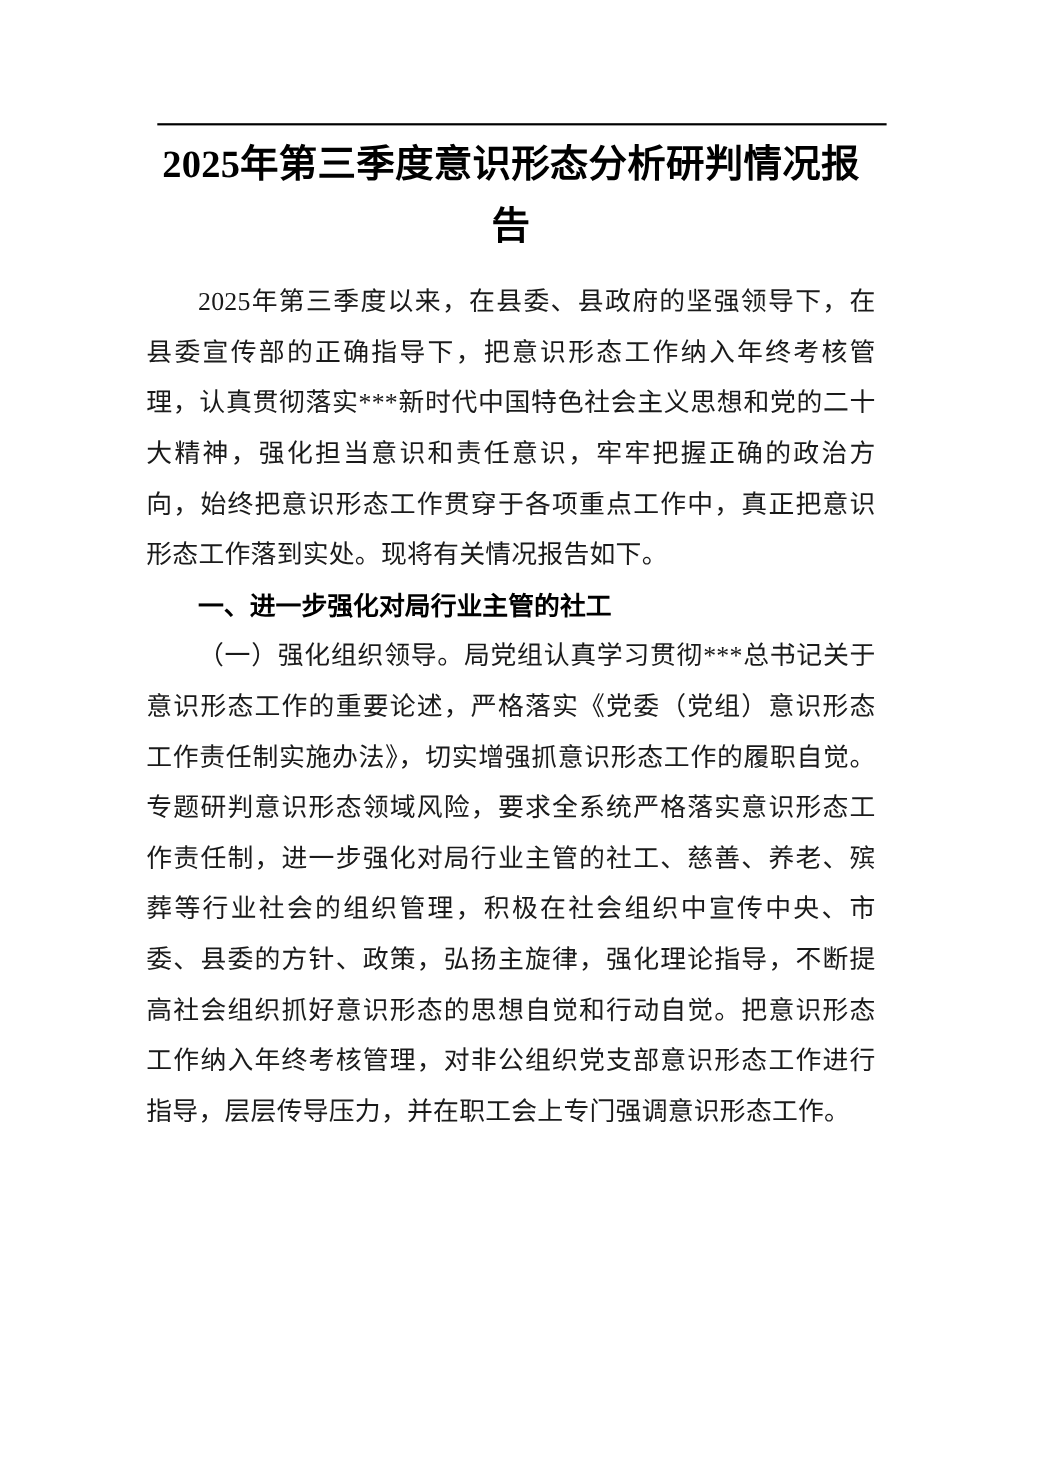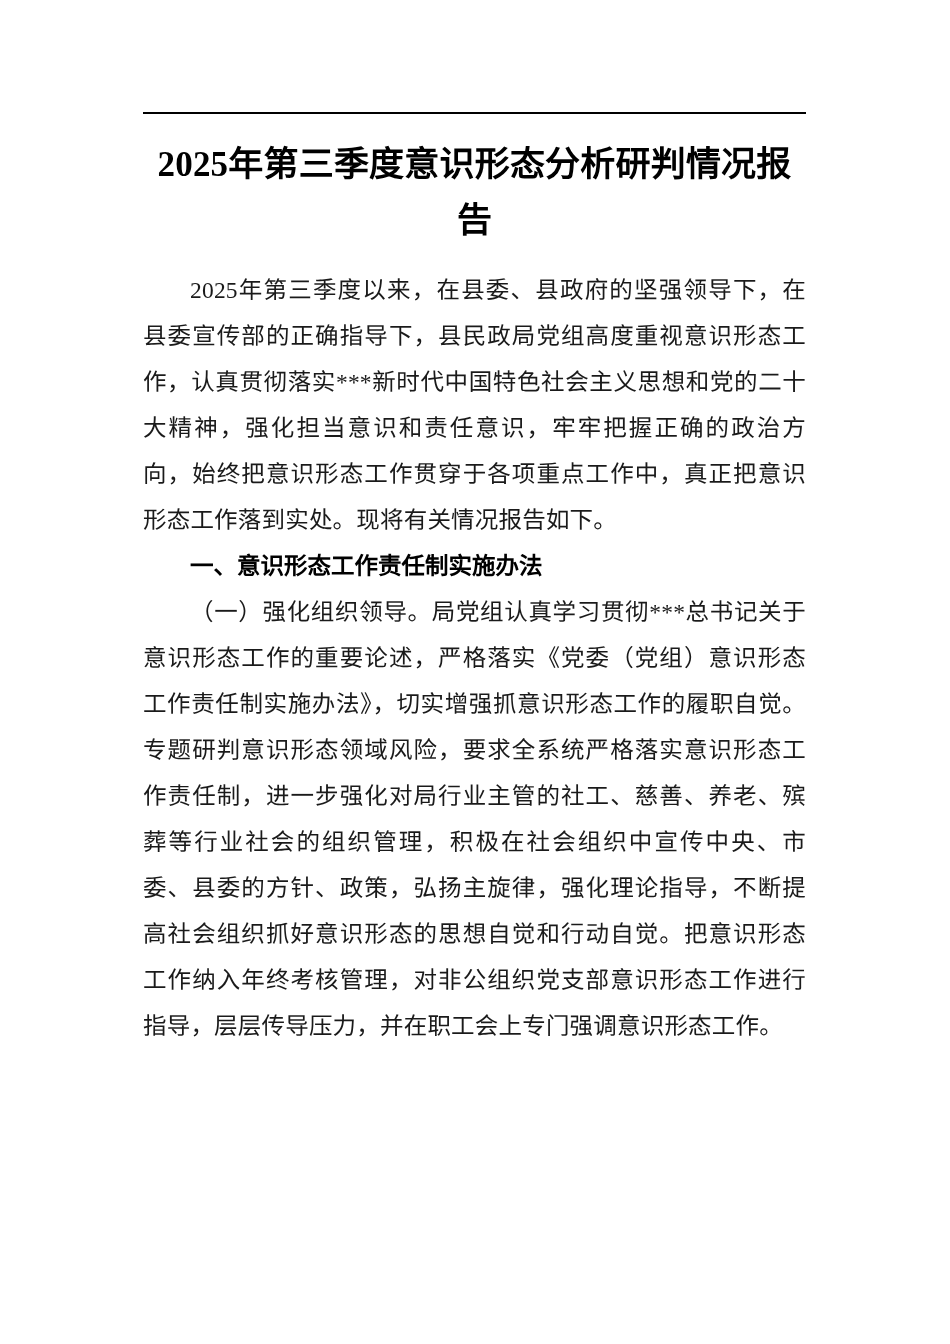--- a/index.html
+++ b/index.html
@@ -25,24 +25,23 @@
     left: 143px;
     top: 112px;
     width: 663px;
     height: 0;
     border-top: 2px solid #000000;
   }
 
   
   .doc-body {
     position: absolute;
-    left: 143px;
+    left: 133px;
     top: 122px;
     width: 663px;
-    margin-top: 15px;
   }
 
   
   .doc-title {
     font-family: "Liberation Serif", "DejaVu Serif", serif;
     font-weight: bold;
     font-size: 35px;
     line-height: 56px;
     color: #000000;
     text-align: center;
@@ -87,22 +86,22 @@
 <body>
 
 <div class="page">
 
   <div class="top-rule"></div>
 
   <div class="doc-body">
 
     <h1 class="doc-title">2025年第三季度意识形态分析研判情况报告</h1>
 
-    <p class="para">2025年第三季度以来，在县委、县政府的坚强领导下，在县委宣传部的正确指导下，县民政局党组高度重视意识形态工作，认真贯彻落实***新时代中国特色社会主义思想和党的二十大精神，强化担当意识和责任意识，牢牢把握正确的政治方向，始终把意识形态工作贯穿于各项重点工作中，真正把意识形态工作落到实处。现将有关情况报告如下。</p>
+    <p class="para">2025年第三季度以来，在县委、县政府的坚强领导下，在县委宣传部的正确指导下，把意识形态工作纳入年终考核管理，认真贯彻落实***新时代中国特色社会主义思想和党的二十大精神，强化担当意识和责任意识，牢牢把握正确的政治方向，始终把意识形态工作贯穿于各项重点工作中，真正把意识形态工作落到实处。现将有关情况报告如下。</p>
 
-    <h2 class="heading-1">一、意识形态工作责任制实施办法</h2>
+    <h2 class="heading-1">一、进一步强化对局行业主管的社工</h2>
 
     <p class="para">（一）强化组织领导。局党组认真学习贯彻***总书记关于意识形态工作的重要论述，严格落实《党委（党组）意识形态工作责任制实施办法》，切实增强抓意识形态工作的履职自觉。专题研判意识形态领域风险，要求全系统严格落实意识形态工作责任制，进一步强化对局行业主管的社工、慈善、养老、殡葬等行业社会的组织管理，积极在社会组织中宣传中央、市委、县委的方针、政策，弘扬主旋律，强化理论指导，不断提高社会组织抓好意识形态的思想自觉和行动自觉。把意识形态工作纳入年终考核管理，对非公组织党支部意识形态工作进行指导，层层传导压力，并在职工会上专门强调意识形态工作。</p>
 
 
   </div>
 
 </div>
 
 </body></html>

